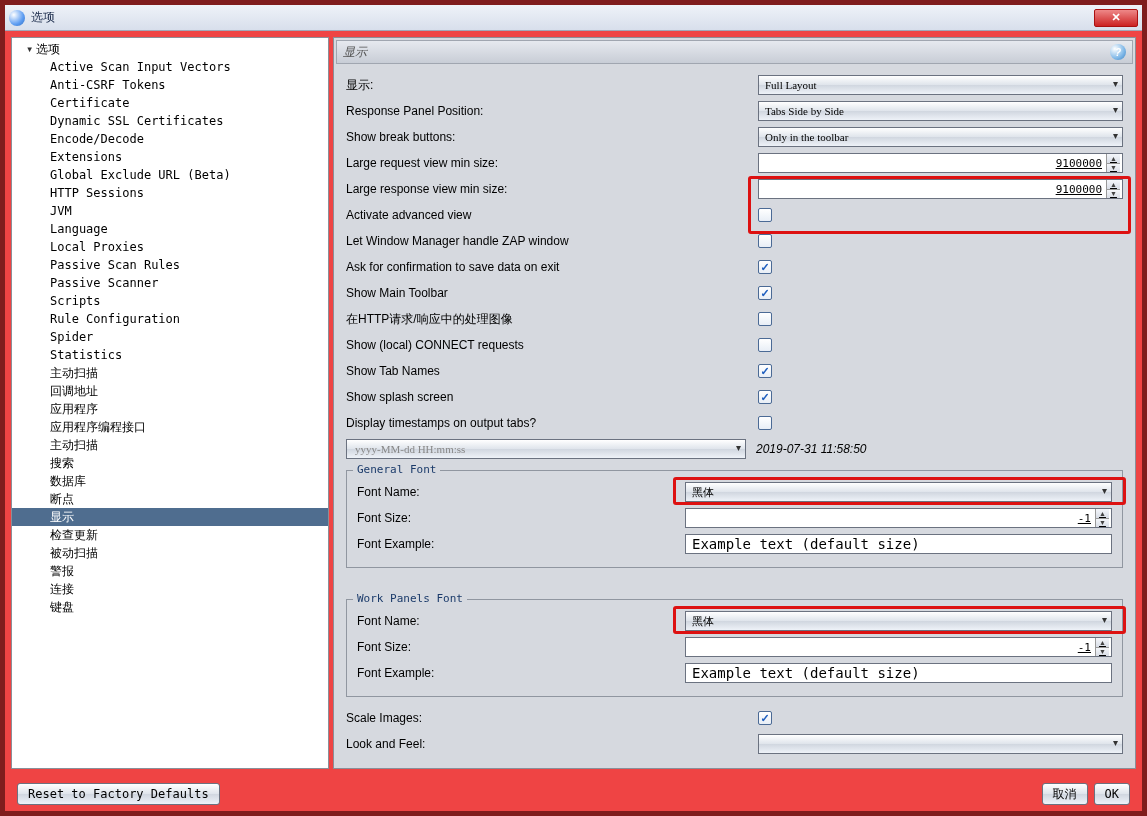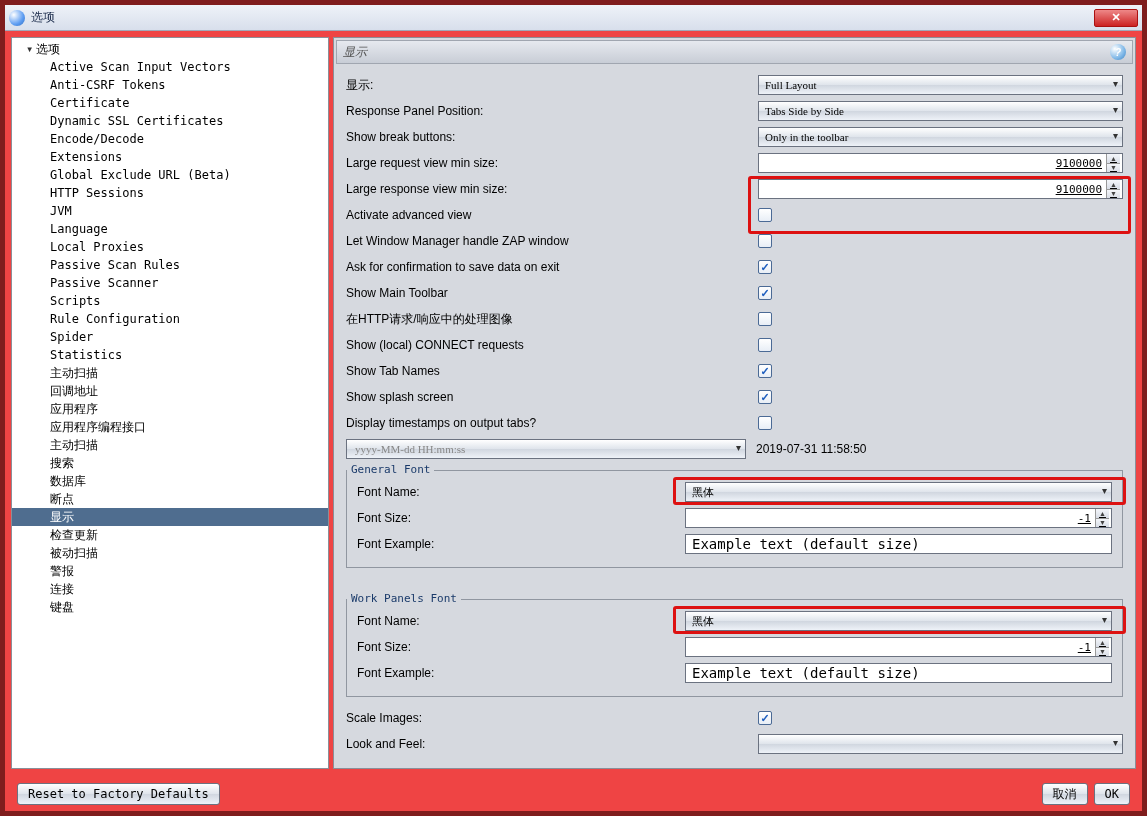--- a/index.html
+++ b/index.html
@@ -27,28 +27,28 @@
 .form-row .ctrl { flex: 1; }
 .combo { width: 100%; height: 20px; border: 1px solid #6b7280; border-radius: 0; background: linear-gradient(#fff,#e0e5ec 48%,#d1d7e0 52%,#eef2f8); display: flex; align-items: center; padding: 0 18px 0 6px; position: relative; font-family: Liberation Serif, serif; font-size: 11px; }
 .combo::after { content: "▾"; position: absolute; right: 4px; top: 2px; color: #333; font-size: 10px; }
 .spinner { width: 100%; height: 20px; border: 1px solid #6b7280; background: #fff; display: flex; align-items: center; position: relative; text-decoration: underline; }
 .spinner input { border: none; outline: none; width: calc(100% - 16px); height: 100%; text-align: right; padding-right: 4px; font-family: monospace; font-size: 11px; }
 .spin-btns { width: 14px; height: 18px; display: flex; flex-direction: column; border-left: 1px solid #999; }
 .spin-btns div { flex: 1; background: linear-gradient(#f4f6fa,#d8dde6); font-size: 7px; display: flex; align-items: center; justify-content: center; color: #444; }
 .spin-btns div:first-child { border-bottom: 1px solid #999; }
 .chk { width: 14px; height: 14px; border: 1px solid #4b6a95; border-radius: 2px; background: linear-gradient(#fff,#e8eef6); display: inline-flex; align-items: center; justify-content: center; color: #1f5fbf; font-size: 11px; font-weight: bold; }
 .fieldset { border: 1px solid #9096a0; margin: 8px 0; padding: 8px 10px 10px; position: relative; }
-.fieldset .legend { position: absolute; top: -8px; left: 0; background: #d6d9df; padding: 0 4px; font-family: monospace, "SimSun"; font-size: 11px; color: #1a3a6a; }
+.fieldset .legend { position: absolute; top: -8px; left: 6px; background: #d6d9df; padding: 0 4px; font-family: monospace, "SimSun"; font-size: 11px; color: #1a3a6a; }
 .textfield { width: 100%; height: 20px; border: 1px solid #6b7280; background: #fff; padding: 0 6px; font-family: monospace; font-size: 14px; display: flex; align-items: center; }
 .highlight-red { position: absolute; border: 3px solid #d11; border-radius: 3px; pointer-events: none; }
 .footer { height: 30px; display: flex; align-items: flex-end; justify-content: space-between; padding: 0 6px; }
 .btn { height: 22px; padding: 0 10px; border: 1px solid #6b7280; border-radius: 3px; background: linear-gradient(#fff,#e0e5ec 48%,#d1d7e0 52%,#eef2f8); font-family: "SimSun", monospace; font-size: 12px; display: inline-flex; align-items: center; }
 .footer-right { display: flex; gap: 6px; margin-top: 39px; }
 .ts-row .combo { width: 400px; padding-left: 8px; }
-.ts-val { margin-left: 10px; font-size: 12px; }
+.ts-val { margin-left: 10px; font-size: 12px; font-style: italic; }
 </style>
 </head>
 <body>
 
 <div class="window">
   <div class="titlebar">
     <span class="app-icon"></span>
     <span class="title">选项</span>
     <span class="close">✕</span>
   </div>

